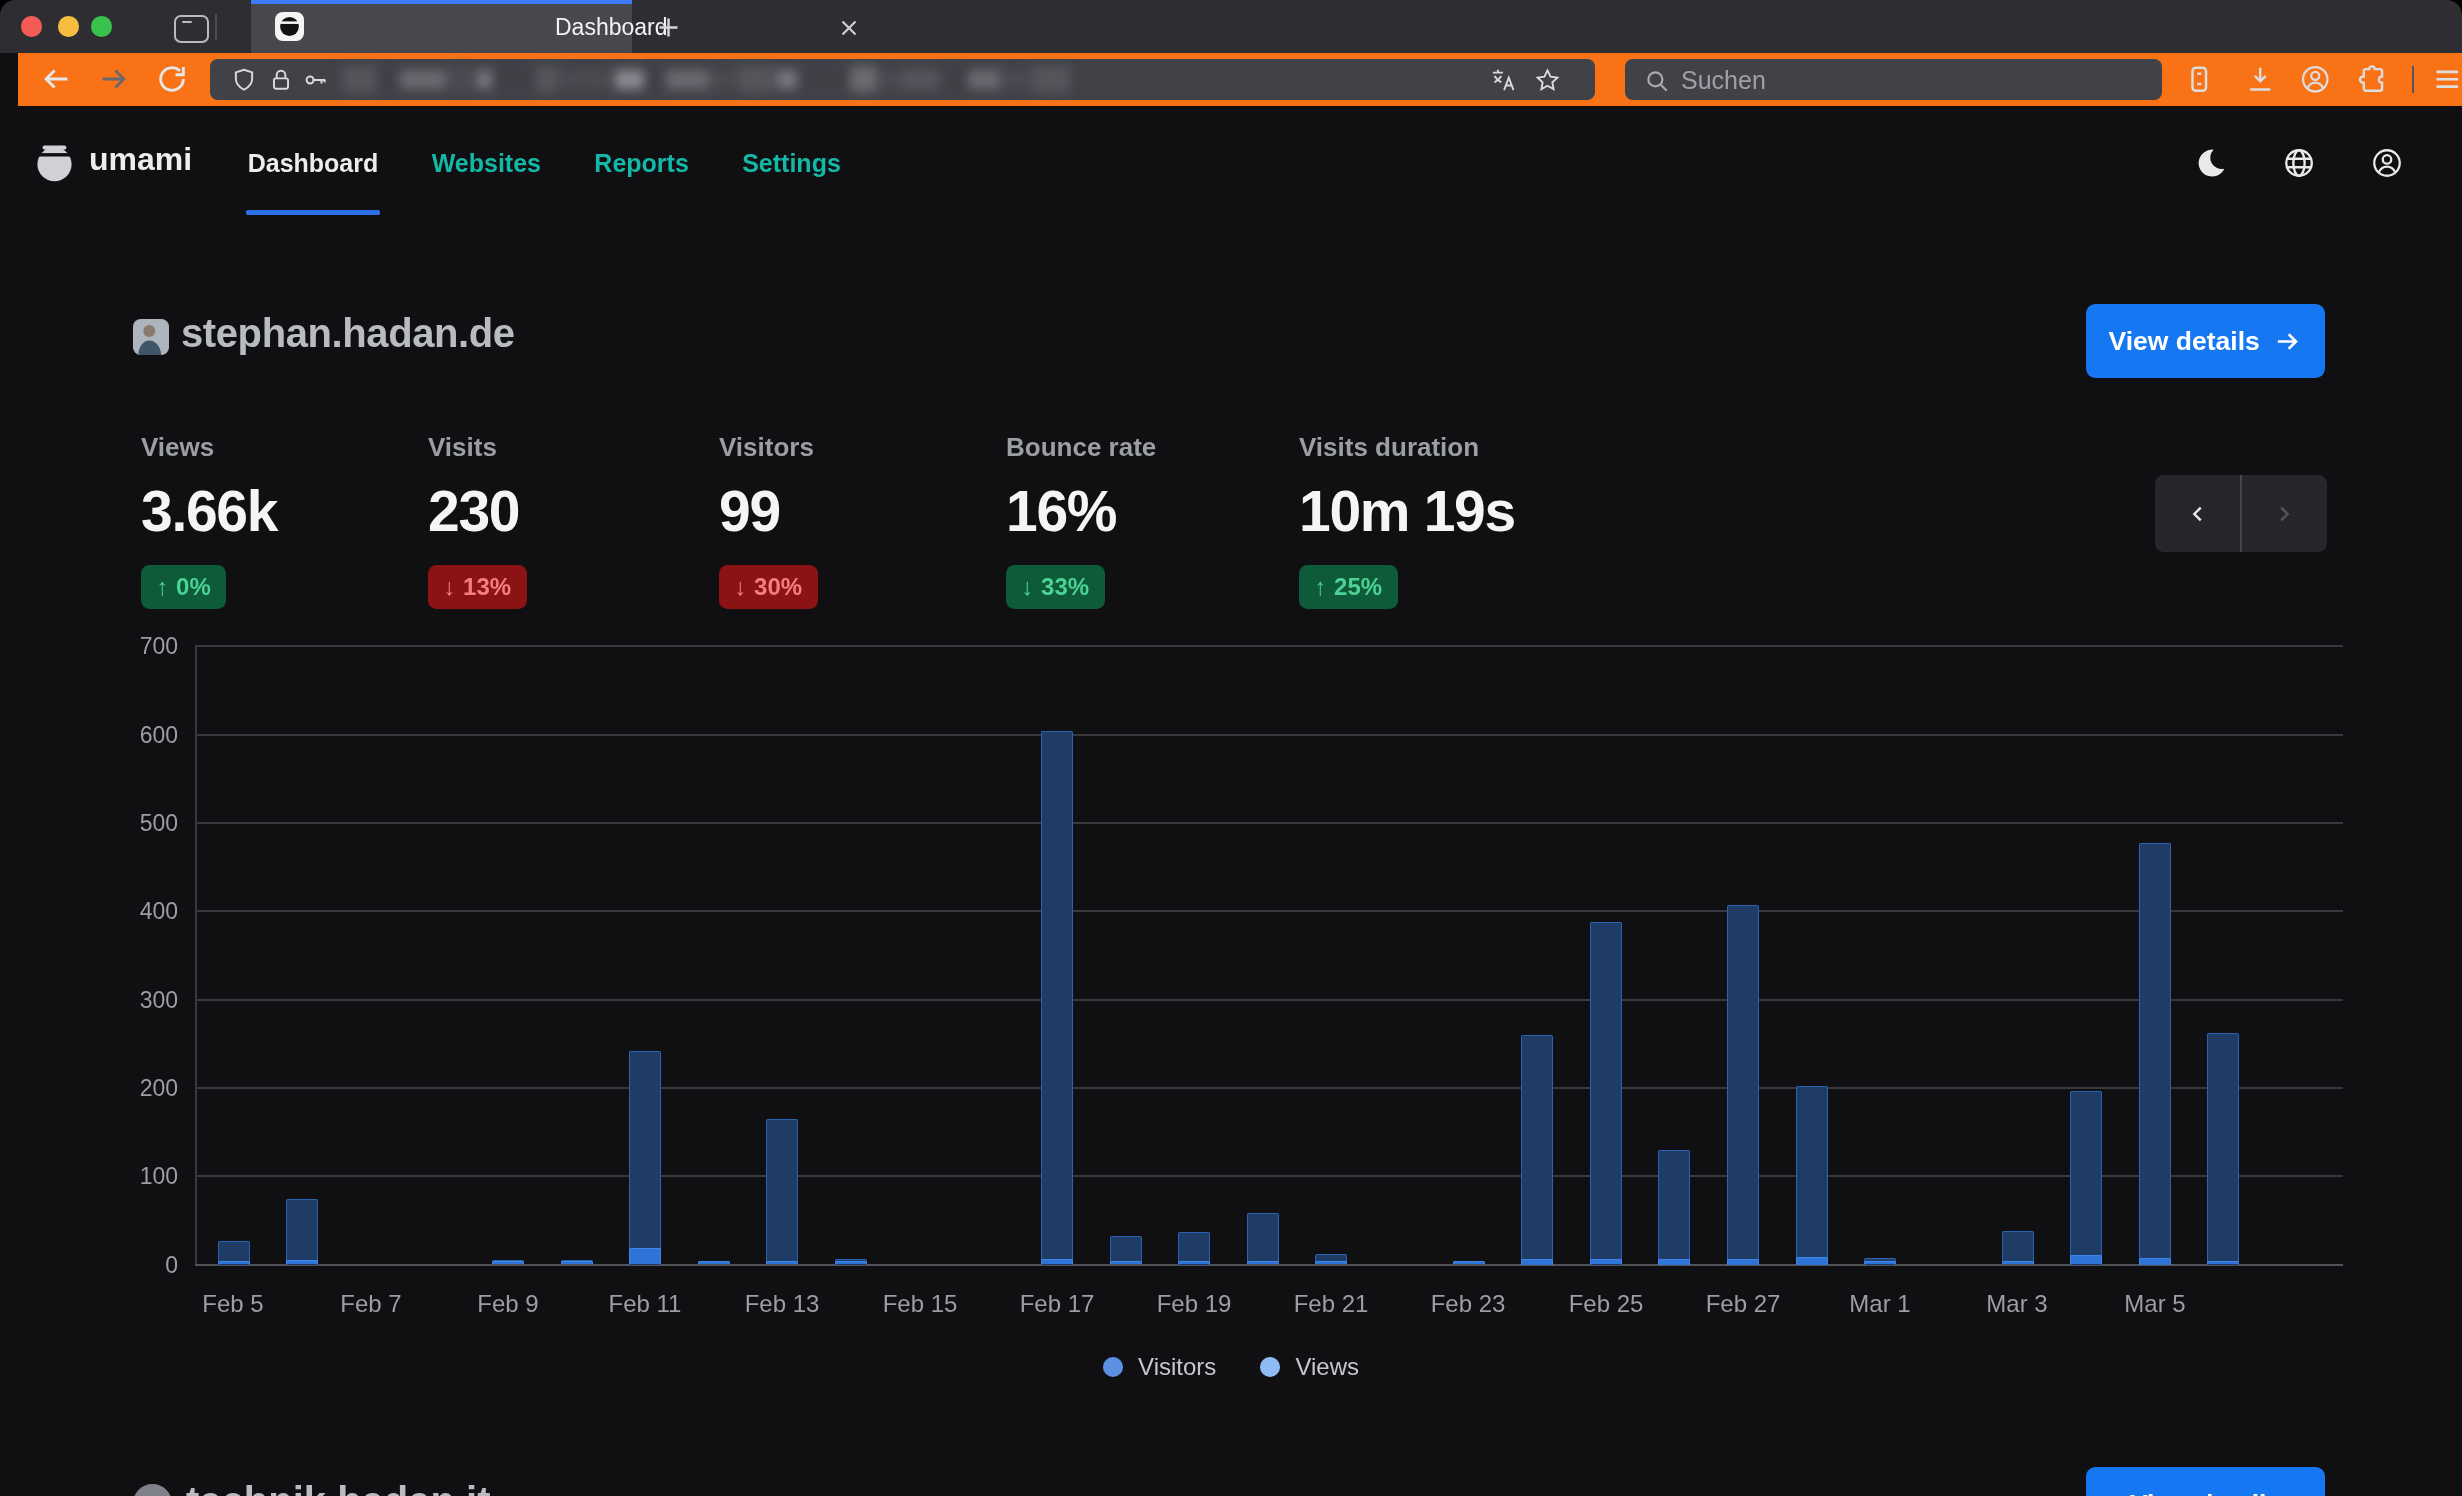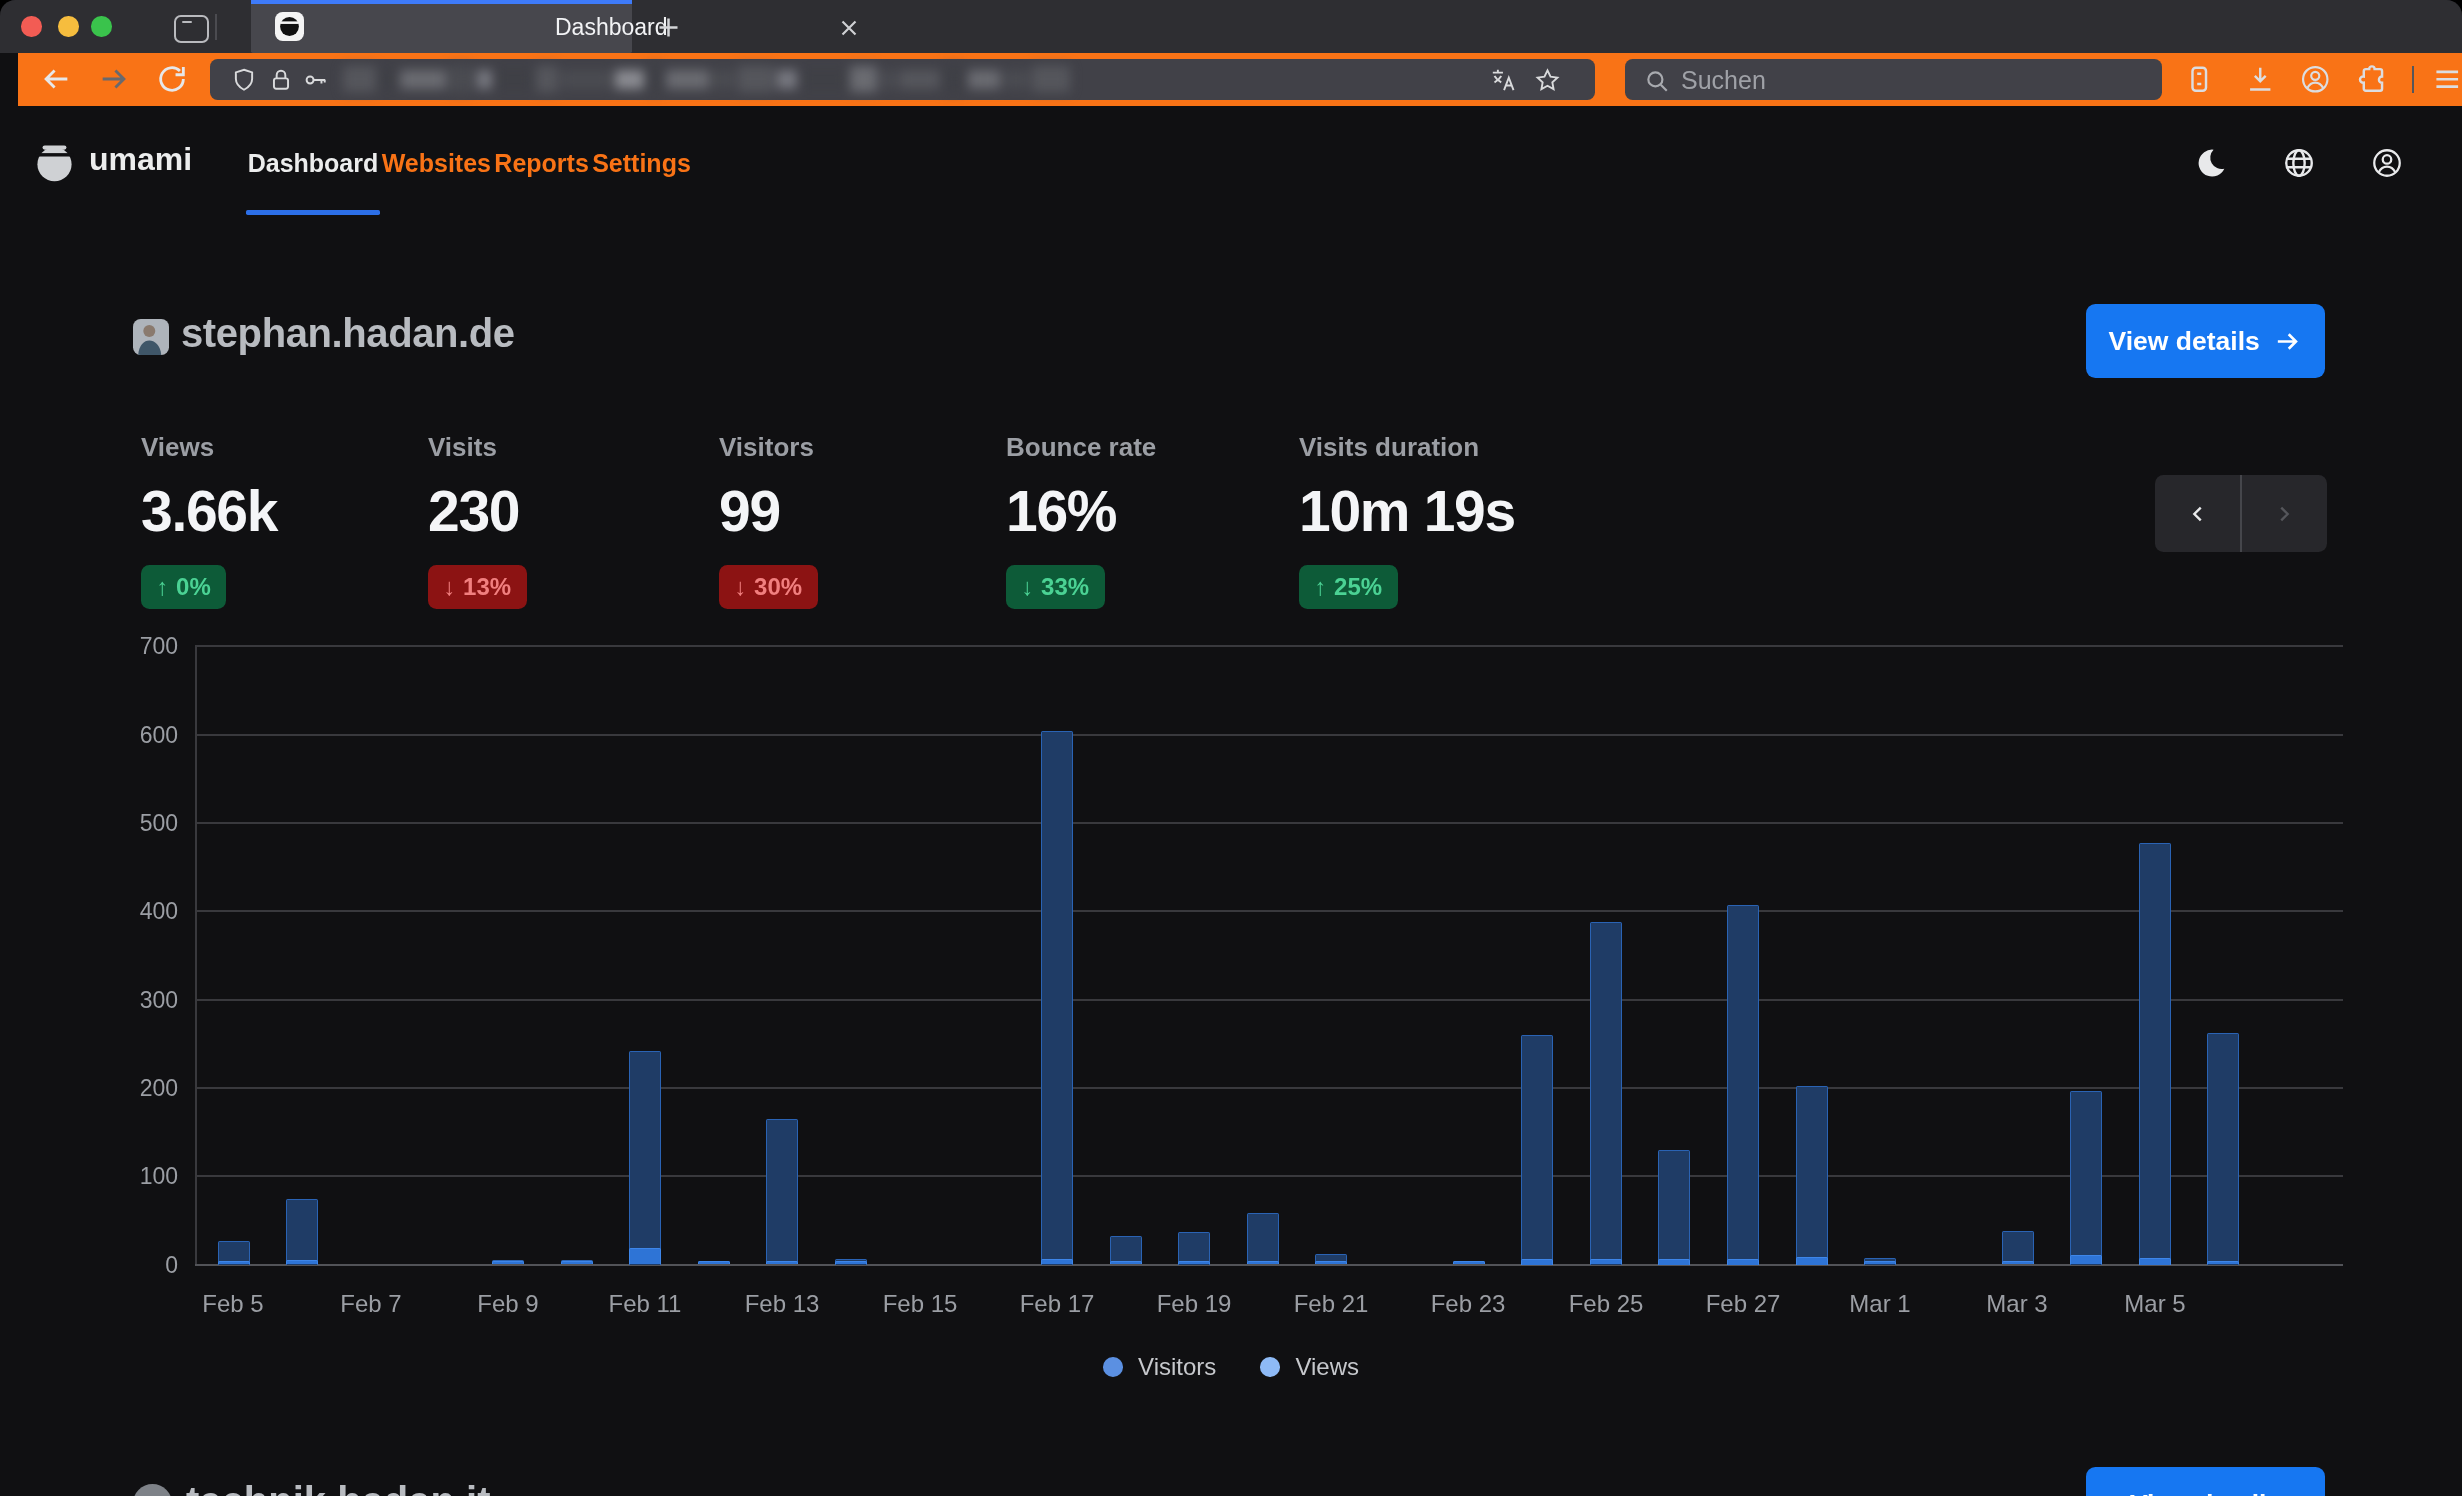--- a/index.html
+++ b/index.html
@@ -30,23 +30,23 @@
   .blur-url{position:absolute;left:133px;top:6.8px;height:27px;display:flex;align-items:center;gap:2.6px;filter:blur(5.1px);}
   .blur-url span{display:inline-block;border-radius:1.7px;}
   .suchen{position:absolute;left:56px;top:0;height:41px;line-height:42px;font-size:25px;color:#9fa1a7;}
   .ticon{position:absolute;top:10.3px;color:#dcdde0;}
   .vdiv{position:absolute;left:2394px;top:13px;width:1.7px;height:27px;background:#55565b;}
 
   
   .page{position:absolute;left:0;top:106px;width:2462px;height:1390px;background:#101012;}
   .brandlogo{position:absolute;left:34px;top:36px;}
   .brandname{position:absolute;left:89px;top:35px;font-size:32px;font-weight:bold;color:#eceded;}
-  .nav-items{position:absolute;left:246px;top:0;height:114px;display:flex;}
+  .nav-items{position:absolute;left:246px;top:0;height:114px;display:flex;gap:50px;}
   .nav-item{position:relative;height:114px;display:flex;align-items:center;padding:0 1.7px;
-            font-size:25px;font-weight:bold;color:#f97316;cursor:pointer;}
+            font-size:25px;font-weight:bold;color:#14b8a6;cursor:pointer;}
   .nav-item.active{color:#eceded;}
   .nav-item.active:after{content:"";position:absolute;left:0;right:0;bottom:5.1px;height:5.1px;border-radius:1.7px;background:#2c6fe8;}
   .navicons{position:absolute;right:56px;top:0;height:114px;display:flex;gap:50px;align-items:center;color:#d5d6d9;}
   .nicon{width:38px;height:38px;display:flex;align-items:center;justify-content:center;}
 
   .sitefav{position:absolute;left:133px;top:213px;width:36px;height:36px;border-radius:7.7px;overflow:hidden;}
   .sitetitle{position:absolute;left:181px;top:205px;font-size:40px;font-weight:bold;color:#b8bbc0;letter-spacing:-0.4px;}
   .btn-blue{position:absolute;display:flex;align-items:center;justify-content:center;gap:13.7px;background:#1677f2;
             color:#fff;font-size:26.5px;font-weight:bold;border-radius:9.4px;cursor:pointer;}
   .btn-top{left:2086px;top:198px;width:239px;height:74px;}

